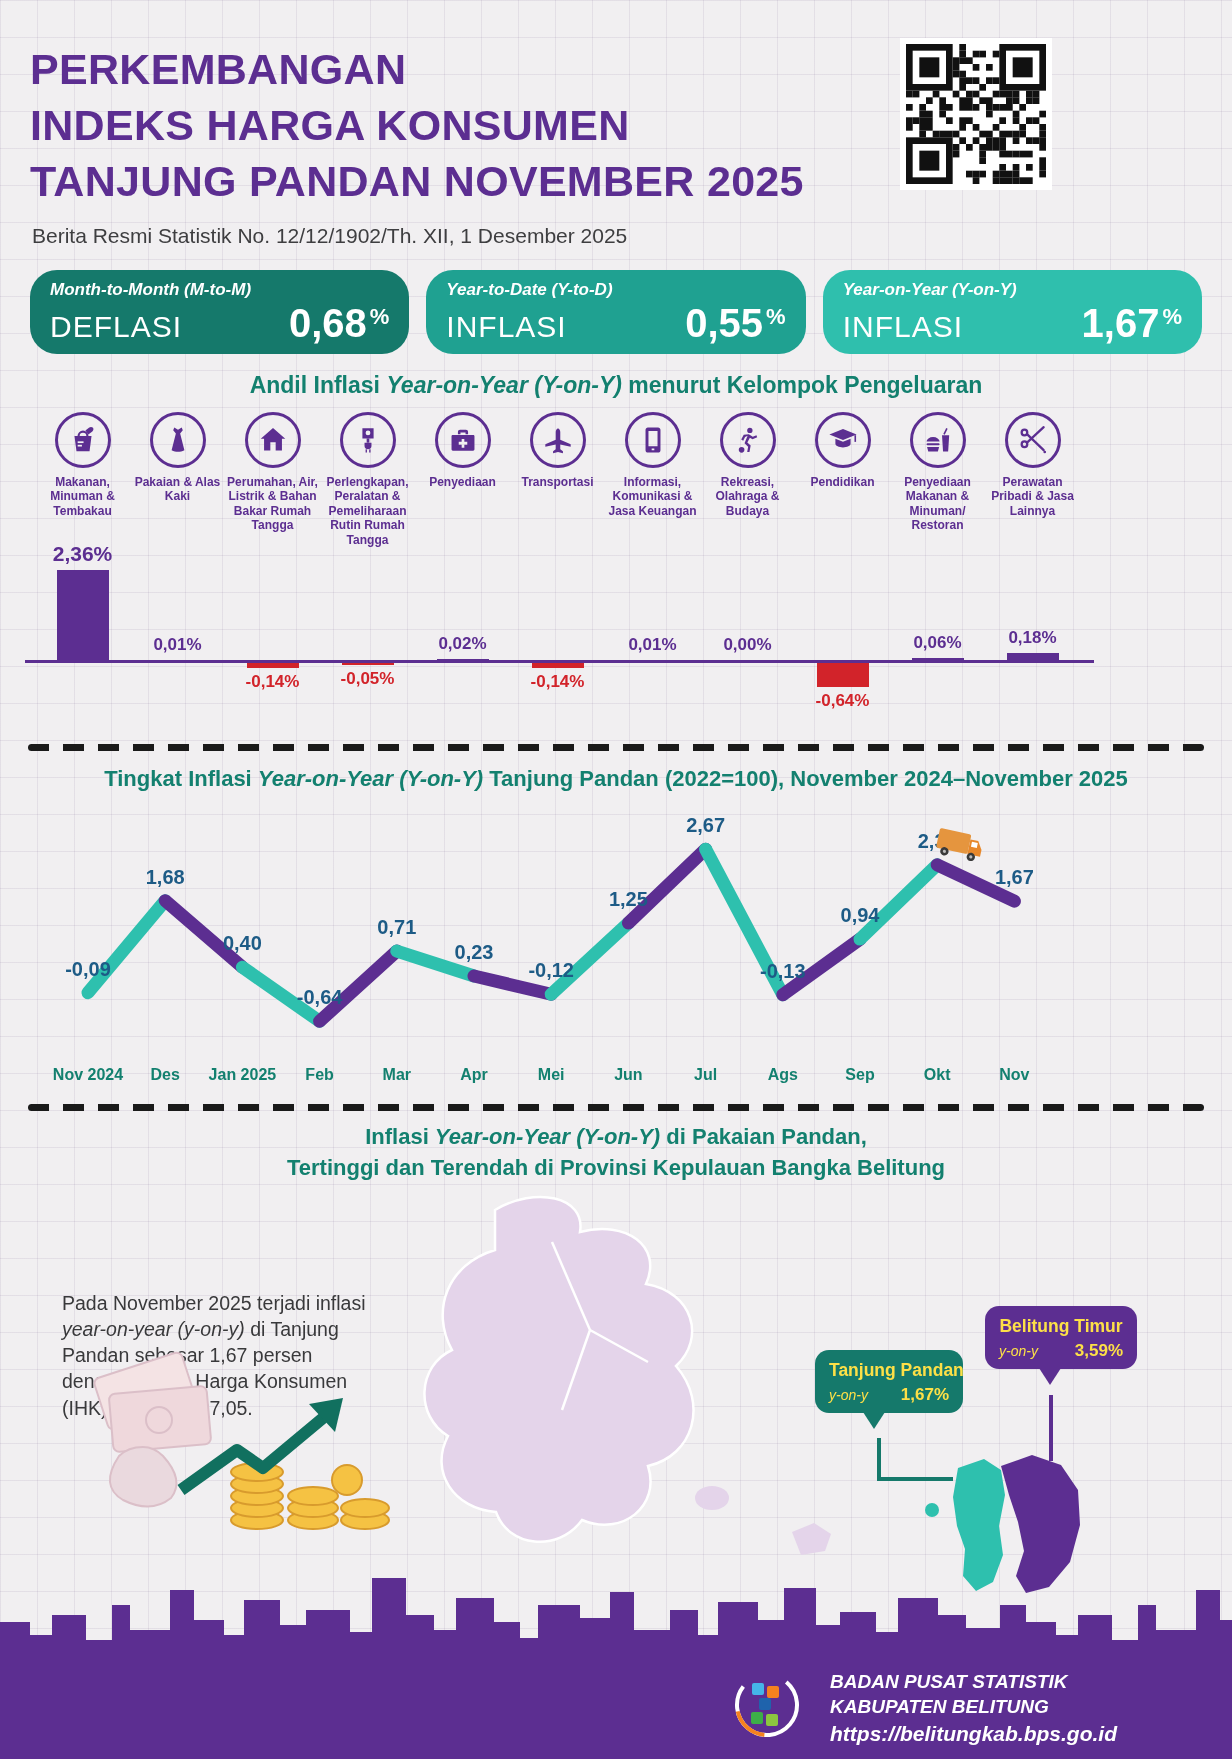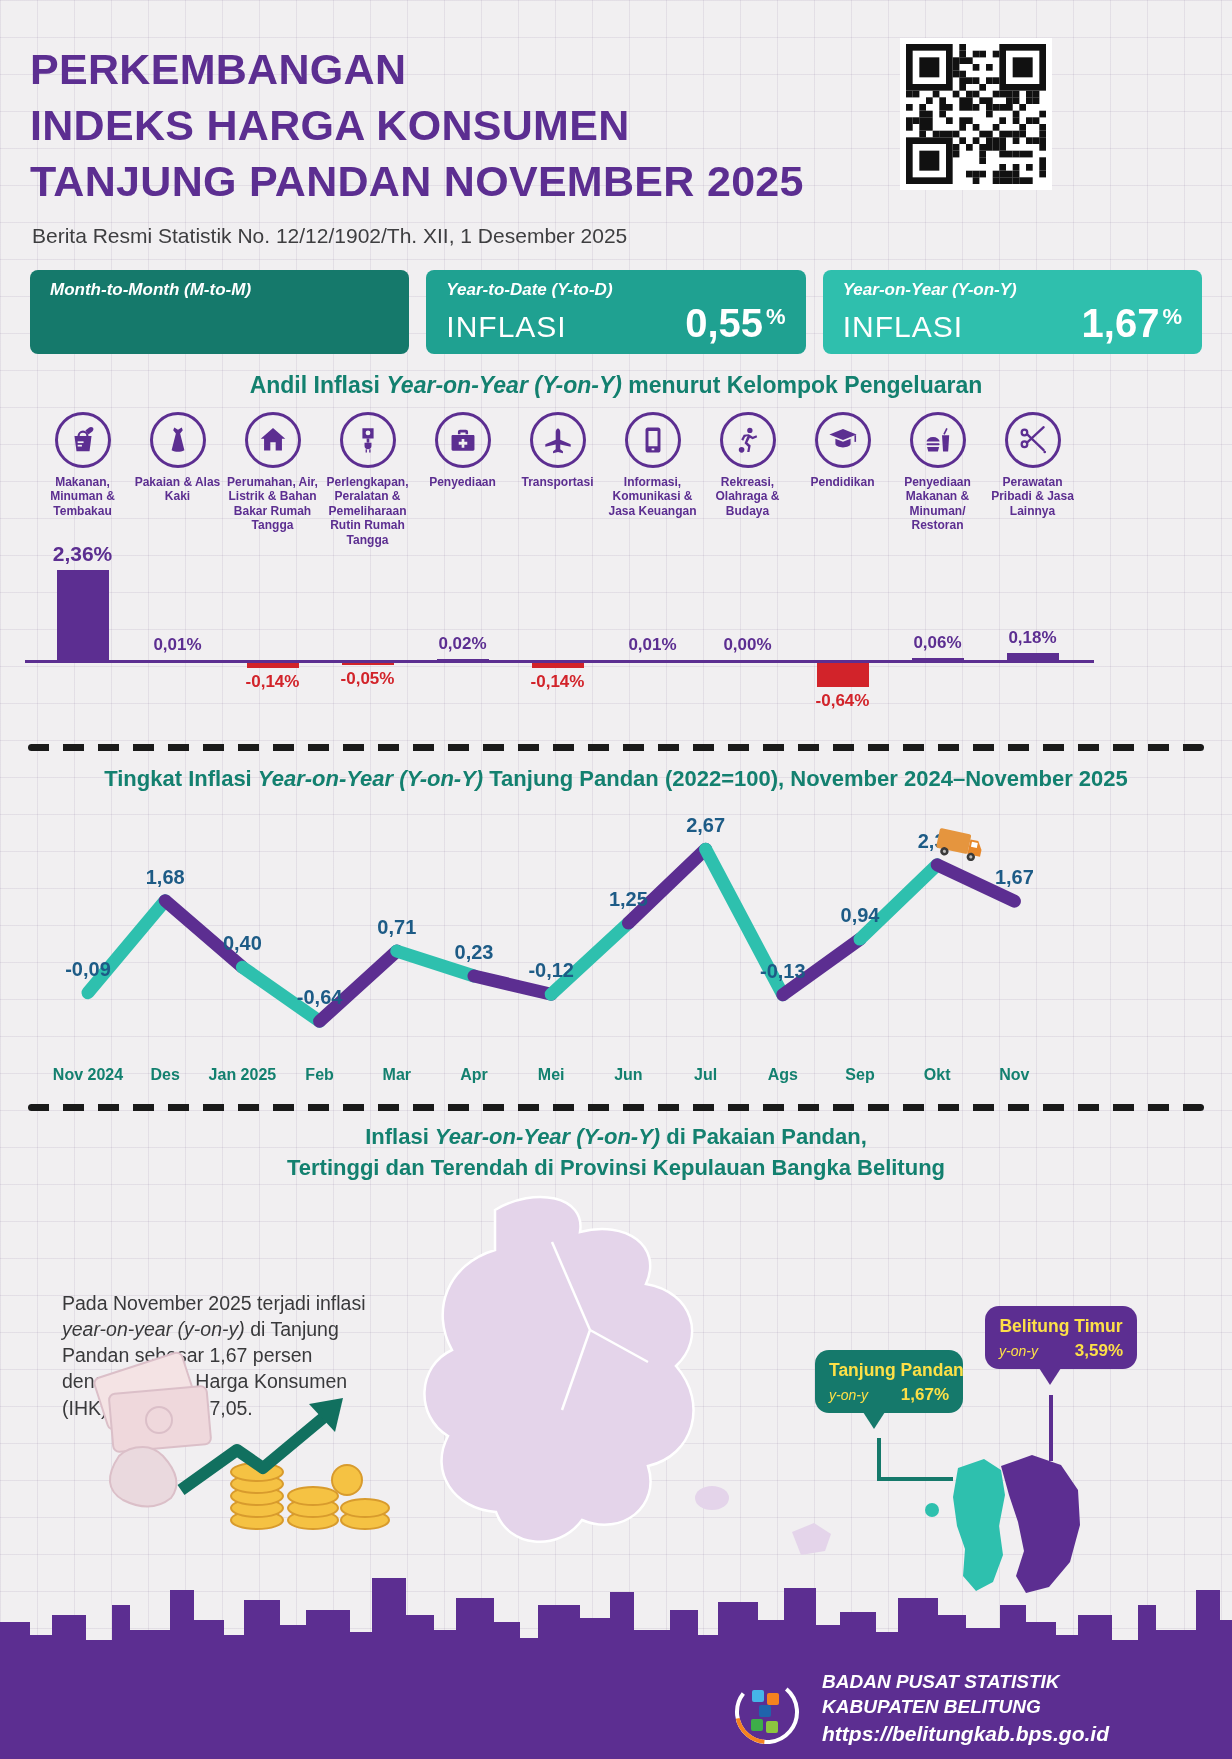--- a/index.html
+++ b/index.html
@@ -7,21 +7,21 @@
   .page{position:relative;width:1232px;height:1759px;margin:0 auto;background-color:#F1EFF1;
     background-image:linear-gradient(rgba(160,140,175,.17) 1px,transparent 1px),
                      linear-gradient(90deg,rgba(160,140,175,.17) 1px,transparent 1px);
     background-size:37px 37px;overflow:hidden}
 
   .main-title{position:absolute;left:30px;top:42px;font-size:43px;font-weight:800;color:#5C2E91;line-height:1.3;letter-spacing:.3px}
   .subtitle{position:absolute;left:32px;top:224px;font-size:21px;color:#3E3E40;font-weight:500}
   .qr-wrap{position:absolute;left:900px;top:38px;width:152px;height:152px;background:#fff;padding:6px}
 
   .stats{position:absolute;left:30px;top:270px;width:1172px;display:flex;gap:17px}
-  .stat-box{flex:1;height:84px;border-radius:8px;color:#fff;padding:10px 20px 0}
+  .stat-box{flex:1;height:84px;border-radius:27px;color:#fff;padding:10px 20px 0}
   .stat-period{font-style:italic;font-size:17px;font-weight:600}
   .stat-main{display:flex;align-items:baseline;justify-content:space-between;margin-top:1px}
   .stat-label{font-size:30px;letter-spacing:1px;font-weight:500}
   .stat-value{font-size:40px;font-weight:800}
   .stat-value .pct{font-size:22px;position:relative;top:-13px;margin-left:3px;font-weight:700}
 
   .sec-title{position:absolute;left:0;width:100%;text-align:center;font-weight:700;color:#13806F}
   #andil-title{top:372px;font-size:23px}
   #line-title{top:766px;font-size:22px}
   #map-title{top:1122px;font-size:22px;line-height:1.4}
@@ -64,21 +64,21 @@
   #callout-0 .co-tail{border-top-color:#15796B}
   #callout-1{left:985px;top:1306px;width:152px;background:#5C2E91}
   #callout-1 .co-tail{border-top-color:#5C2E91;left:54px}
   .conn{position:absolute}
   #conn-0v{left:877px;top:1438px;width:3.5px;height:42px;background:#15796B}
   #conn-0h{left:877px;top:1477px;width:76px;height:3.5px;background:#15796B}
   #conn-1v{left:1049px;top:1395px;width:3.5px;height:66px;background:#5C2E91}
 
   #skyline-svg{position:absolute;left:0;top:1572px}
   .footer{position:absolute;left:0;top:1658px;width:1232px;height:101px;background:#5C2E91;display:flex;align-items:center}
-  .footer-inner{display:flex;align-items:flex-end;gap:20px;margin-left:732px}
+  .footer-inner{display:flex;align-items:flex-start;gap:28px;margin-left:732px}
   .footer-text{color:#fff;font-style:italic;font-weight:700}
   .f-line{font-size:19px;line-height:1.3}
   .f-url{font-size:21px;line-height:1.3}
 </style>
 </head>
 <body>
 
 <div class="page">
 
   <div class="main-title">
@@ -232,20 +232,24 @@
         <rect x="106.66666666666667" y="13.333333333333334" width="20" height="20"></rect>
         <rect x="0" y="93.33333333333334" width="46.66666666666667" height="46.66666666666667"></rect>
         <rect x="6.666666666666667" y="100.00000000000001" width="33.333333333333336" height="33.333333333333336" fill="#fff"></rect>
         <rect x="13.333333333333334" y="106.66666666666667" width="20" height="20"></rect>
       </svg>
   </div>
 
   <div class="stats">
     <div class="stat-box" style="background:#15796B">
       <div class="stat-period">Month-to-Month (M-to-M)</div>
+      <div class="stat-main">
+        <span class="stat-label">DEFLASI</span>
+        <span class="stat-value"><span>0,68</span><span class="pct">%</span></span>
+      </div>
     </div>
     <div class="stat-box" style="background:#1FA191">
       <div class="stat-period">Year-to-Date (Y-to-D)</div>
       <div class="stat-main">
         <span class="stat-label">INFLASI</span>
         <span class="stat-value"><span>0,55</span><span class="pct">%</span></span>
       </div>
     </div>
     <div class="stat-box" style="background:#2FBFAD">
       <div class="stat-period">Year-on-Year (Y-on-Y)</div>

